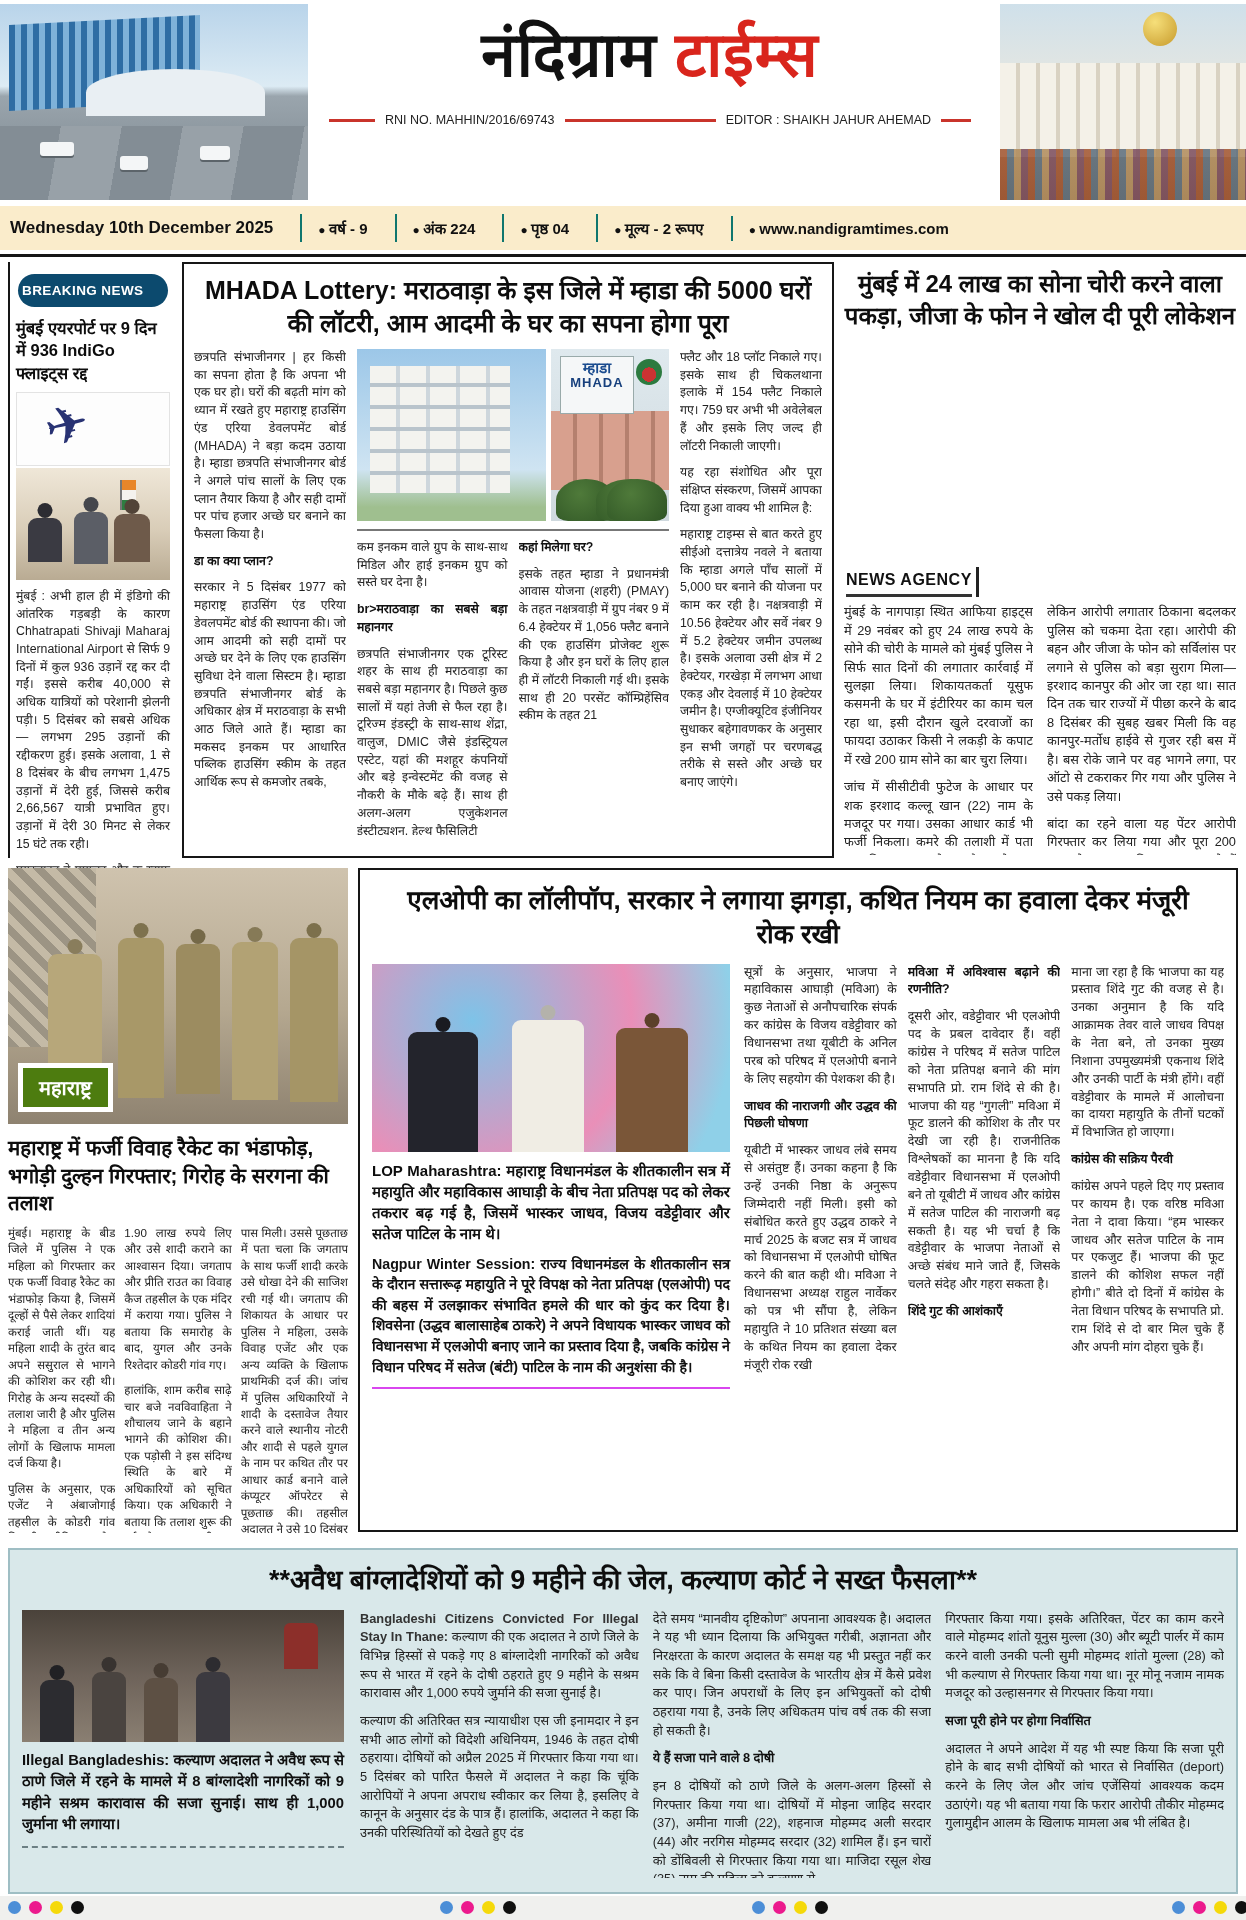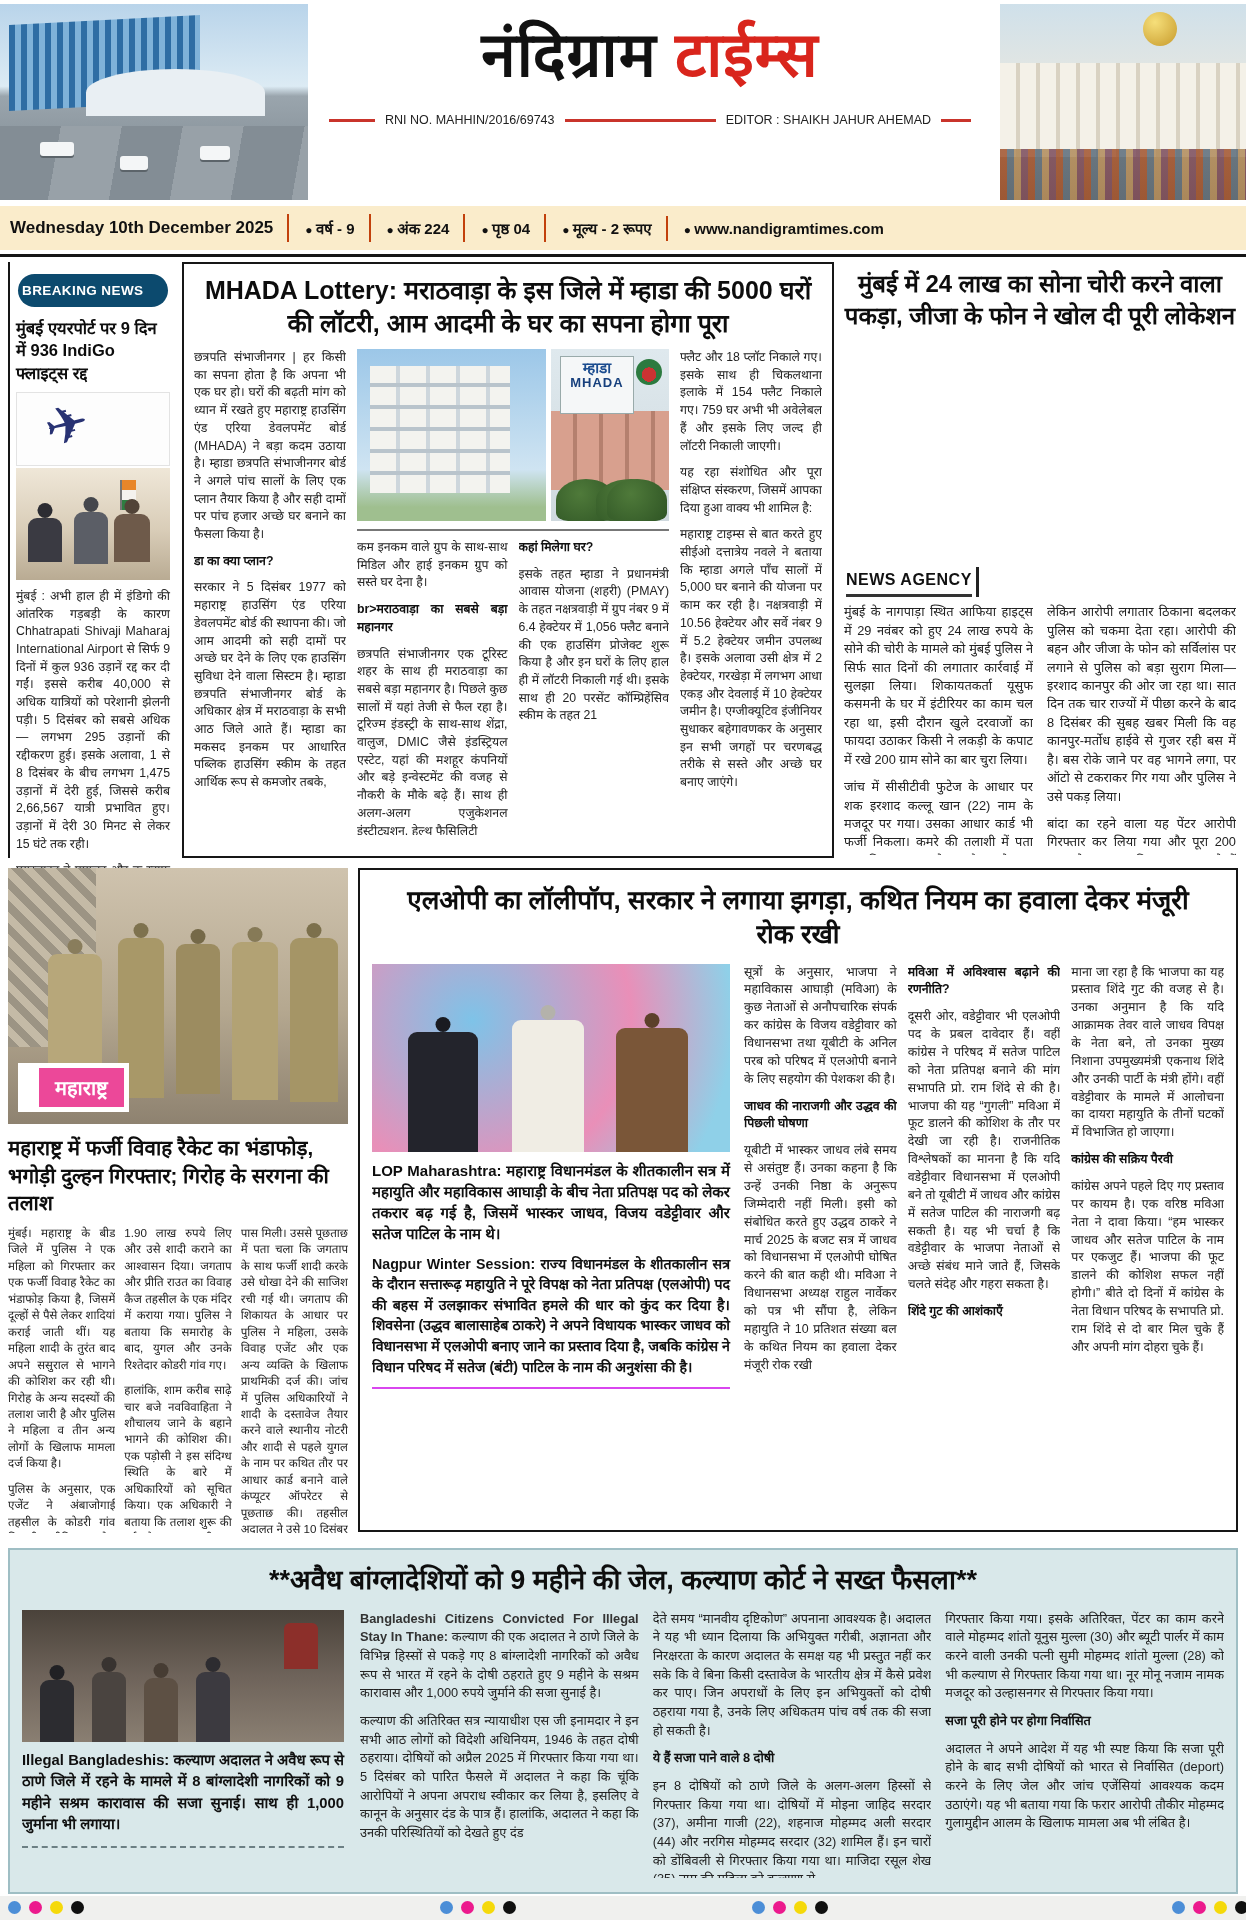--- a/index.html
+++ b/index.html
@@ -32,22 +32,22 @@
      background:repeating-linear-gradient(90deg,#f4f1e8 0 16px,#d9d2c2 16px 20px);}
   .gd-dome{position:absolute;left:58%;top:4%;width:34px;height:34px;border-radius:50%;
      background:radial-gradient(circle at 35% 30%,#f6df7a,#c79a2b);}
   .gd-crowd{position:absolute;left:0;bottom:0;width:100%;height:26%;opacity:.85;
      background:repeating-linear-gradient(90deg,#a0522d 0 7px,#5a6b7a 7px 14px,#b08a5a 14px 21px,#7a4a5a 21px 28px);}
 
   
   .datebar{position:absolute;top:206px;left:0;width:1246px;height:44px;background:#faeccb;
      display:flex;align-items:center;padding:0 10px;}
   .db-date{font-size:17px;font-weight:800;color:#111;}
-  .db-item{font-size:15px;font-weight:700;color:#111;border-left:2px solid #c2410c;
-     padding:4px 0 4px 16px;margin-left:14px;white-space:nowrap;}
+  .db-item{font-size:15px;font-weight:700;color:#111;border-left:2px solid #0f766e;
+     padding:4px 0 4px 16px;margin-left:27px;white-space:nowrap;}
   .db-item::before{content:"● ";font-size:12px;}
   .rule{position:absolute;top:254px;left:0;width:1246px;height:3px;background:#161616;}
 
   
   .top-section{position:absolute;top:262px;left:8px;width:1230px;height:596px;display:flex;gap:8px;}
   .breaking-col{width:166px;border-left:2px solid #161616;border-right:0;padding:6px 4px 0 6px;}
   .badge{background:#0c4a6e;color:#fff;font-weight:800;font-size:13.5px;text-align:left;
      border-radius:18px;padding:9px 4px;margin:6px 2px 10px 2px;letter-spacing:.4px;}
   .br-headline{font-size:16.5px;font-weight:800;color:#0d0d0d;line-height:1.35;margin-bottom:8px;}
   .photo-plane{width:100%;height:74px;background:#fdfdfd;border:1px solid #e3e3e3;position:relative;overflow:hidden;}
@@ -106,21 +106,21 @@
   .g-body .body-txt{font-size:12.8px;}
 
   
   .mid-section{position:absolute;top:868px;left:8px;width:1230px;height:664px;display:flex;gap:10px;}
   .marriage-col{width:340px;}
   .photo-police{position:relative;width:100%;height:256px;overflow:hidden;
      background:linear-gradient(180deg,#cfc3ae 0%,#b5a890 55%,#8e8270 100%);}
   .pol-stair{position:absolute;left:0;top:0;width:26%;height:70%;
      background:repeating-linear-gradient(45deg,#9c9484 0 8px,#c4baa6 8px 16px);}
   .green-badge{position:absolute;left:10px;bottom:12px;background:#fff;padding:5px;}
-  .green-badge .in{background:#ec4899;color:#fff;font-weight:800;font-size:20px;padding:6px 16px;margin-left:16px;}
+  .green-badge .in{background:#4d7c0f;color:#fff;font-weight:800;font-size:20px;padding:6px 16px;}
   .mr-headline{font-size:20.5px;font-weight:800;color:#0d0d0d;line-height:1.35;margin:10px 0 8px 0;}
   .mr-cols{display:flex;gap:9px;height:308px;overflow:hidden;}
   .mr-cols > div{flex:1;overflow:hidden;}
   .mr-cols .body-txt{font-size:11.6px;line-height:1.42;}
 
   .lop-box{flex:1;border:2px solid #161616;padding:10px 12px;}
   .lop-headline{font-size:26px;font-weight:800;color:#0d0d0d;text-align:center;line-height:1.3;margin:4px 30px 12px 30px;}
   .lop-body{display:flex;gap:14px;height:528px;overflow:hidden;}
   .lop-left{width:358px;}
   .photo-politicians{position:relative;width:100%;height:188px;overflow:hidden;

